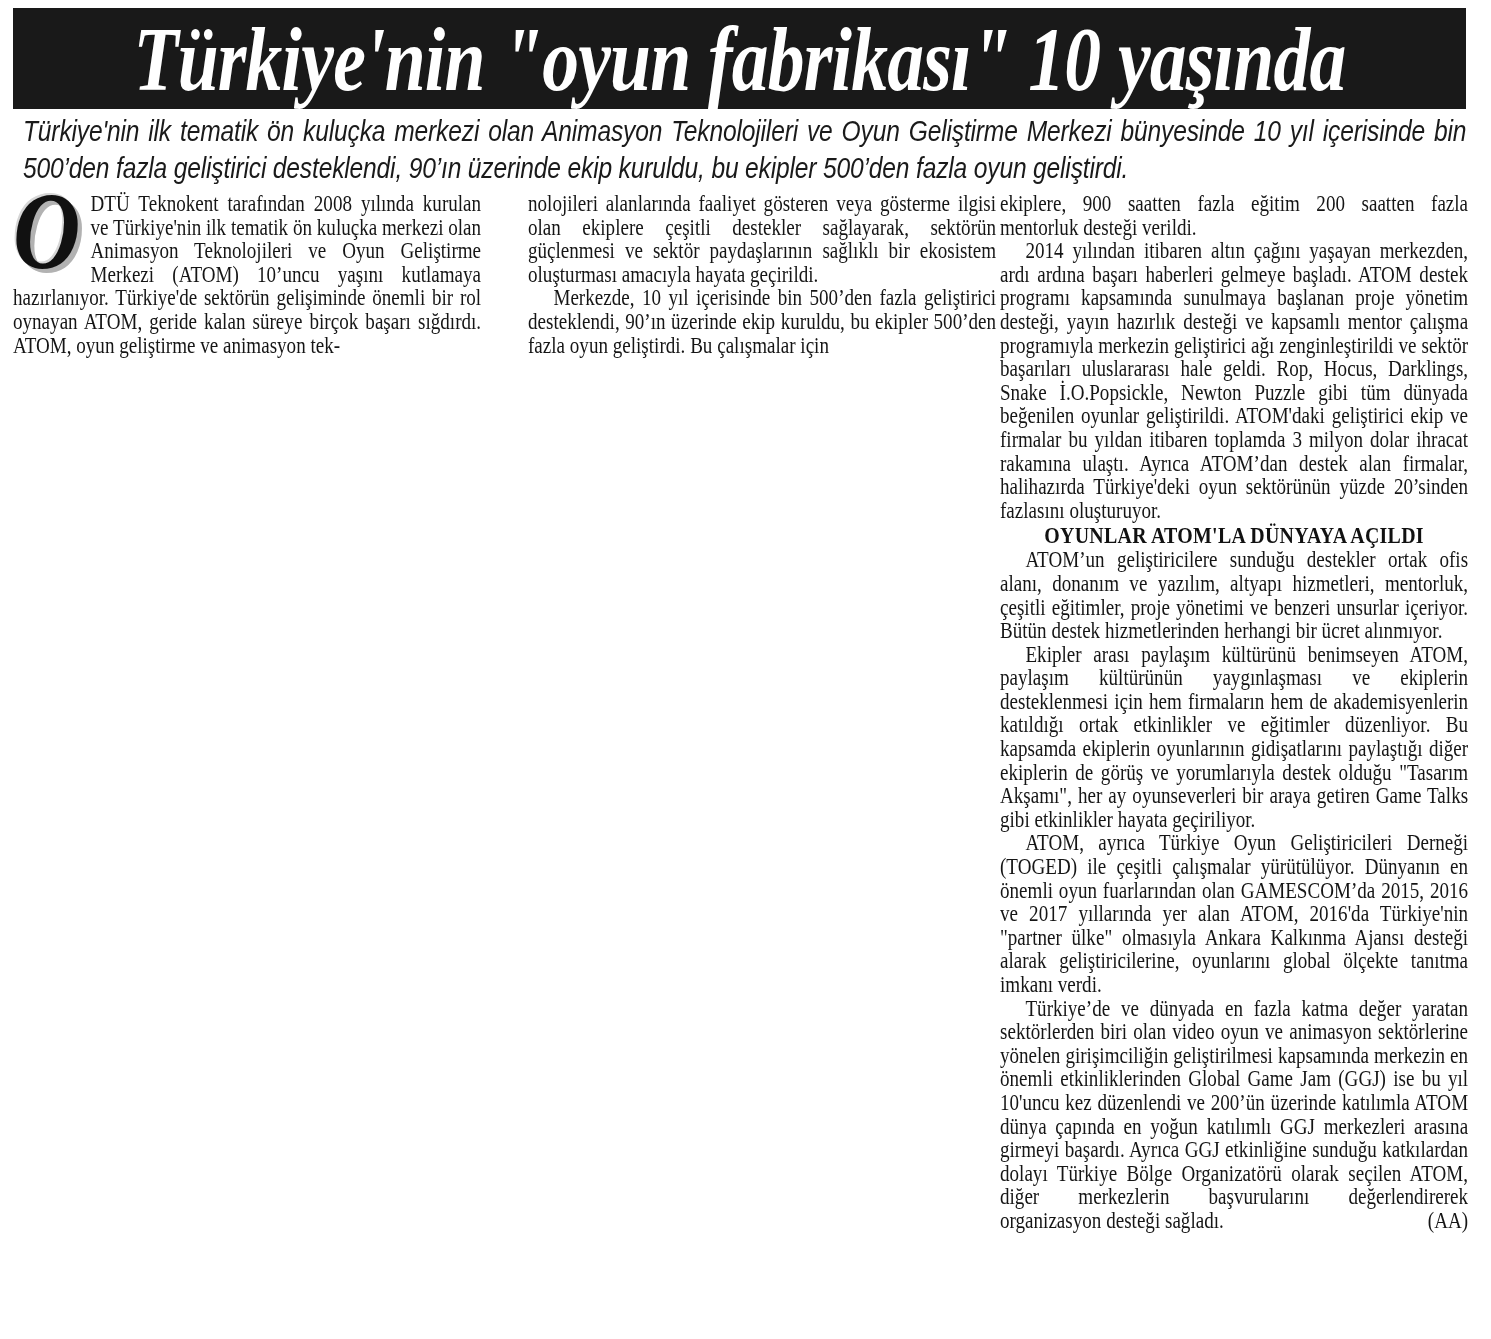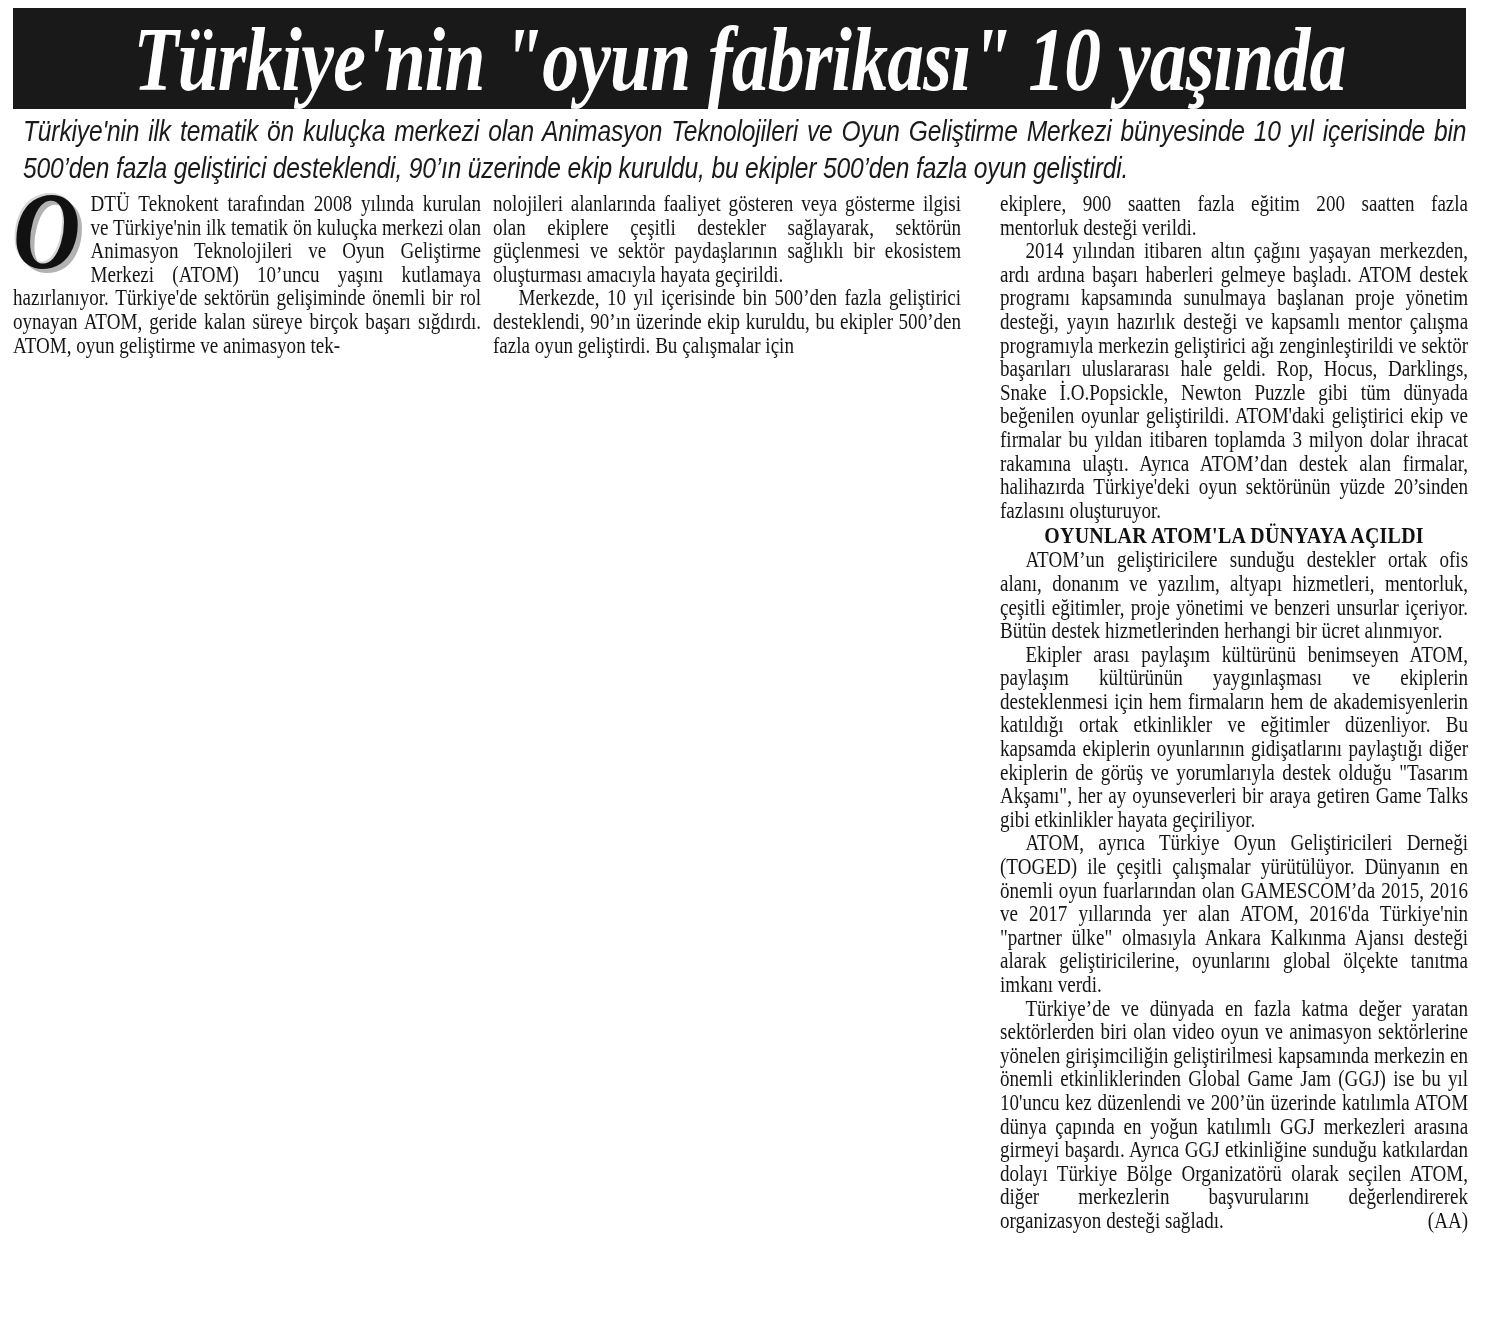--- a/index.html
+++ b/index.html
@@ -20,21 +20,21 @@
     transform-origin:50% 50%;
   }
   .subtitle {
     position:absolute; left:23px; top:113px; width:1702px;
     transform:scaleX(0.848); transform-origin:0 0;
     font:italic 400 29px/37px "Liberation Sans", sans-serif;
     color:#1a1a1a; text-align:justify; letter-spacing:-0.2px;
   }
   .col { position:absolute; top:192px; }
   #col1 { left:13px;  }
-  #col2 { left:493px; }
+  #col2 { left:528px; }
   #col3 { left:1000px; }
   .col-inner {
     width:552px; transform:scaleX(0.848); transform-origin:0 0;
     font:400 22.5px/23.6px "Liberation Serif", serif;
     color:#151515; text-align:justify;
   }
   .col-inner p { margin:0; }
   .col-inner p.indent { text-indent:30px; }
   .dropcap {
     float:left;

